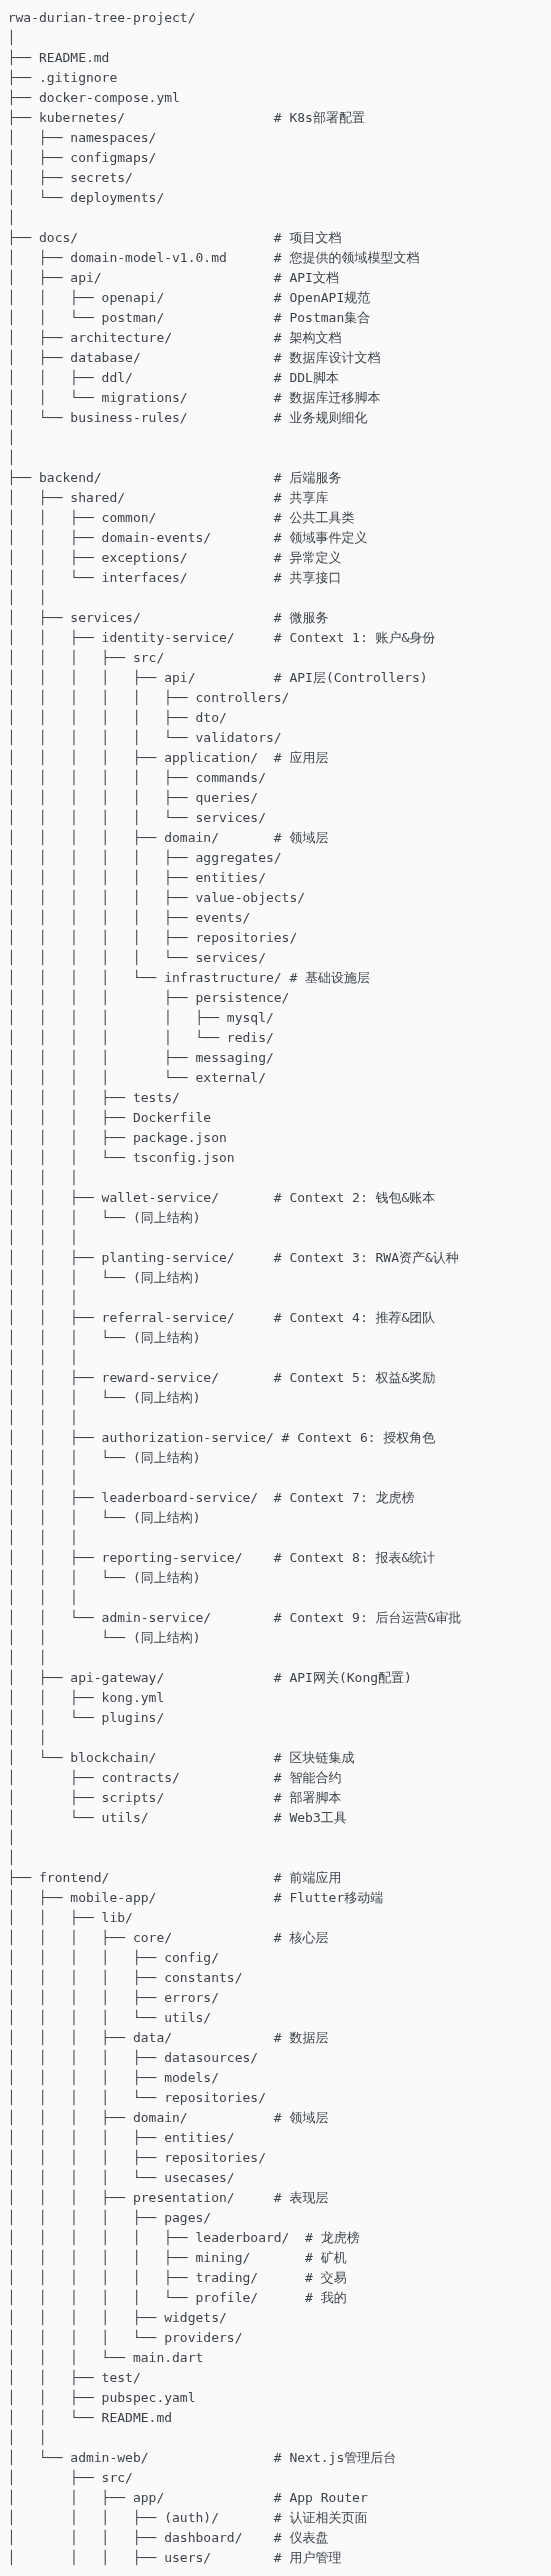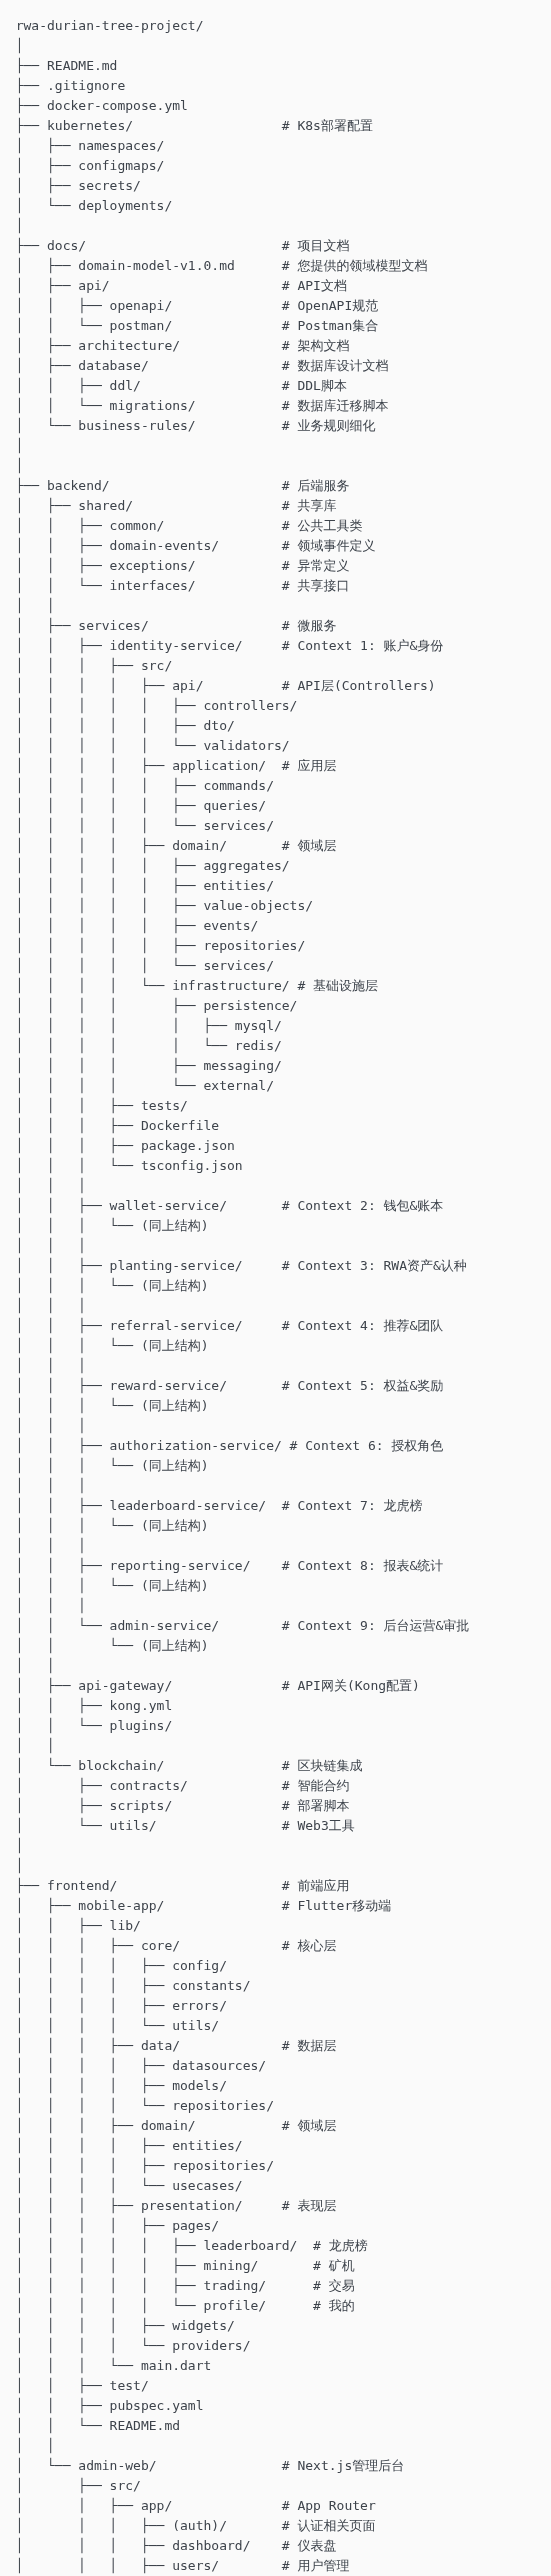--- a/index.html
+++ b/index.html
@@ -12,21 +12,21 @@
     background: #fafafa;
     overflow: hidden;
   }
   .screen {
     width: 551px;
     height: 3177px;
     box-sizing: border-box;
     padding: 8.2px 0 0 7.7px;
   }
   .tree {
-    margin: 8px;
+    margin: 0;
     font-family: "DejaVu Sans Mono", "Liberation Mono", monospace;
     font-size: 13px;
     line-height: 20px;
     color: #3d434b;
     white-space: pre;
   }
   .tree .line {
     height: 20px;
     white-space: pre;
   }

